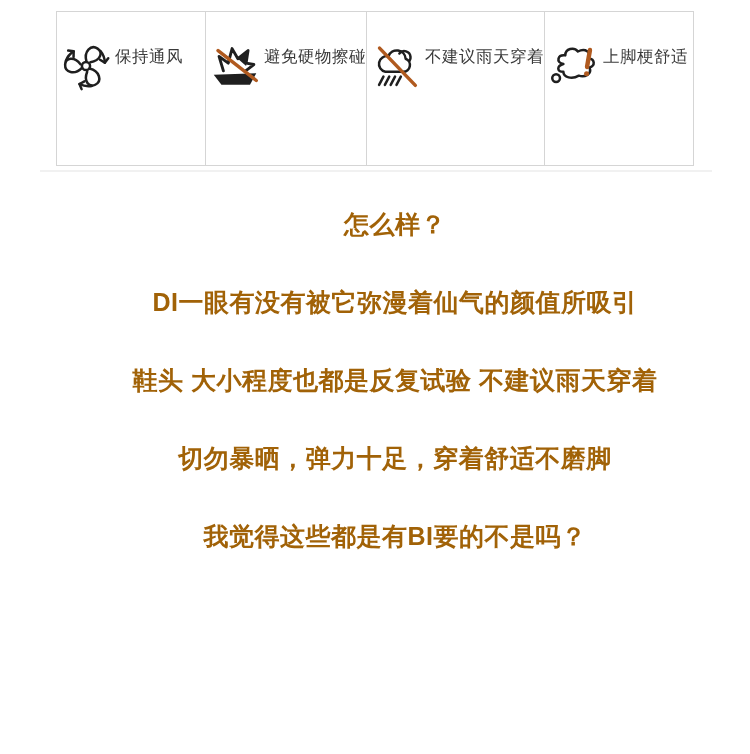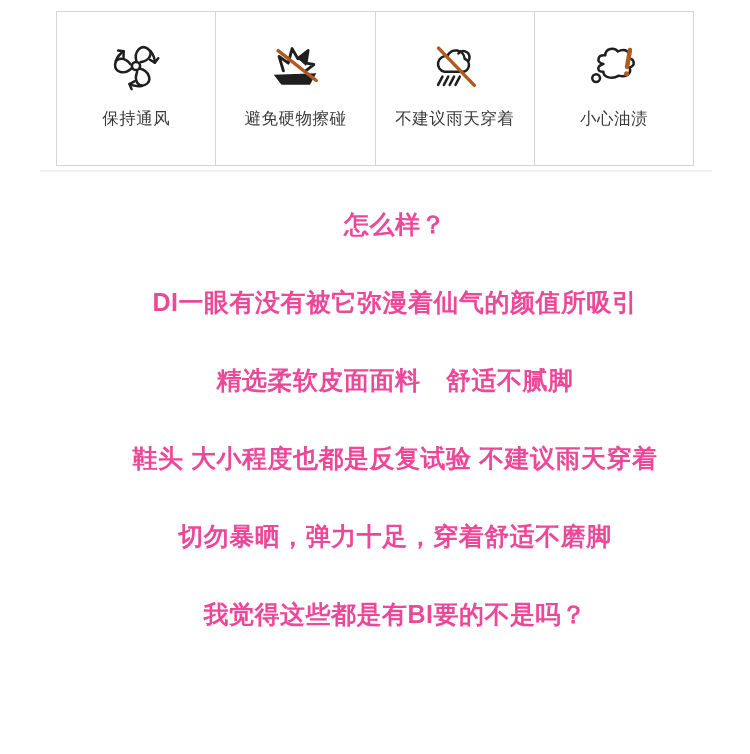--- a/index.html
+++ b/index.html
@@ -5,39 +5,39 @@
   html,body{margin:0;padding:0;background:#ffffff;}
   body{
     width:750px;height:754px;position:relative;overflow:hidden;
     font-family:"Liberation Sans","DejaVu Sans",sans-serif;
   }
   .care-row{
     position:absolute;left:56px;top:11px;width:638px;height:155px;
     display:flex;border:1px solid #d5d5d5;box-sizing:border-box;background:#fff;
   }
   .care-cell{
-    flex:1 1 0;display:flex;flex-direction:column;align-items:center;
+    flex:1 1 0;display:flex;flex-direction:row;
     padding-top:23px;box-sizing:border-box;border-left:1px solid #d5d5d5;
   }
   .care-cell:first-child{border-left:none;}
   .icon-wrap{width:58px;height:62px;display:flex;align-items:center;justify-content:center;}
   .icon-wrap svg{display:block;}
   .care-label{
     margin-top:11px;font-size:16.5px;color:#3a3a3a;letter-spacing:0.5px;
     white-space:nowrap;
   }
   .section-divider{
     position:absolute;left:40px;top:170px;width:672px;height:2px;background:#f1f1f1;
   }
   .desc{
     position:absolute;left:0;top:207px;width:750px;text-align:center;
   }
   .desc-line{
     height:34px;line-height:34px;margin-bottom:44px;
-    font-size:25px;font-weight:bold;color:#ec4899;letter-spacing:0.5px;
+    font-size:25px;font-weight:bold;color:#a16207;letter-spacing:0.5px;
     white-space:pre;
     padding-left:40px;
   }
   .ink{stroke:#1f1f1f;fill:none;stroke-width:3;stroke-linecap:round;stroke-linejoin:round;}
   .ink-thin{stroke:#1f1f1f;fill:none;stroke-width:2.6;stroke-linecap:round;stroke-linejoin:round;}
   .ink-fill{fill:#1f1f1f;stroke:none;}
   .slash{stroke:#b05a1f;fill:none;stroke-width:3.6;stroke-linecap:round;}
   .slash-fill{fill:#b05a1f;stroke:none;}
 </style>
 </head>
@@ -102,27 +102,26 @@
     <span class="icon-wrap">
       <svg width="58" height="60" viewBox="0 0 60 60">
         <g class="ink-thin">
           <path d="M19 28 c-8 -2 -6 -10 2 -9 c0 -7 9 -9 13 -4 c8 -4 14 1 11 7 c7 1 7 8 1 9.5 c3 7 -5 10.5 -11 8.5 c-7 4 -16 2 -16 -4 c-7 0 -7 -6 0 -8 z"></path>
           <circle cx="11.5" cy="42.5" r="4"></circle>
         </g>
         <path class="slash" d="M46.5 13.5 L43.5 31" style="stroke-width:4.6"></path>
         <circle class="slash-fill" cx="43" cy="38" r="2.6"></circle>
       </svg>
     </span>
-    <span class="care-label">小心油渍</span>
+    <span class="care-label">上脚梗舒适</span>
   </div>
 
 </div>
 
 <div class="section-divider"></div>
 
 <div class="desc">
   <div class="desc-line">怎么样？</div>
   <div class="desc-line">DI一眼有没有被它弥漫着仙气的颜值所吸引</div>
-  <div class="desc-line">精选柔软皮面面料　舒适不腻脚</div>
   <div class="desc-line">鞋头 大小程度也都是反复试验 不建议雨天穿着</div>
   <div class="desc-line">切勿暴晒，弹力十足，穿着舒适不磨脚</div>
   <div class="desc-line">我觉得这些都是有BI要的不是吗？</div>
 </div>
 
 </body></html>

